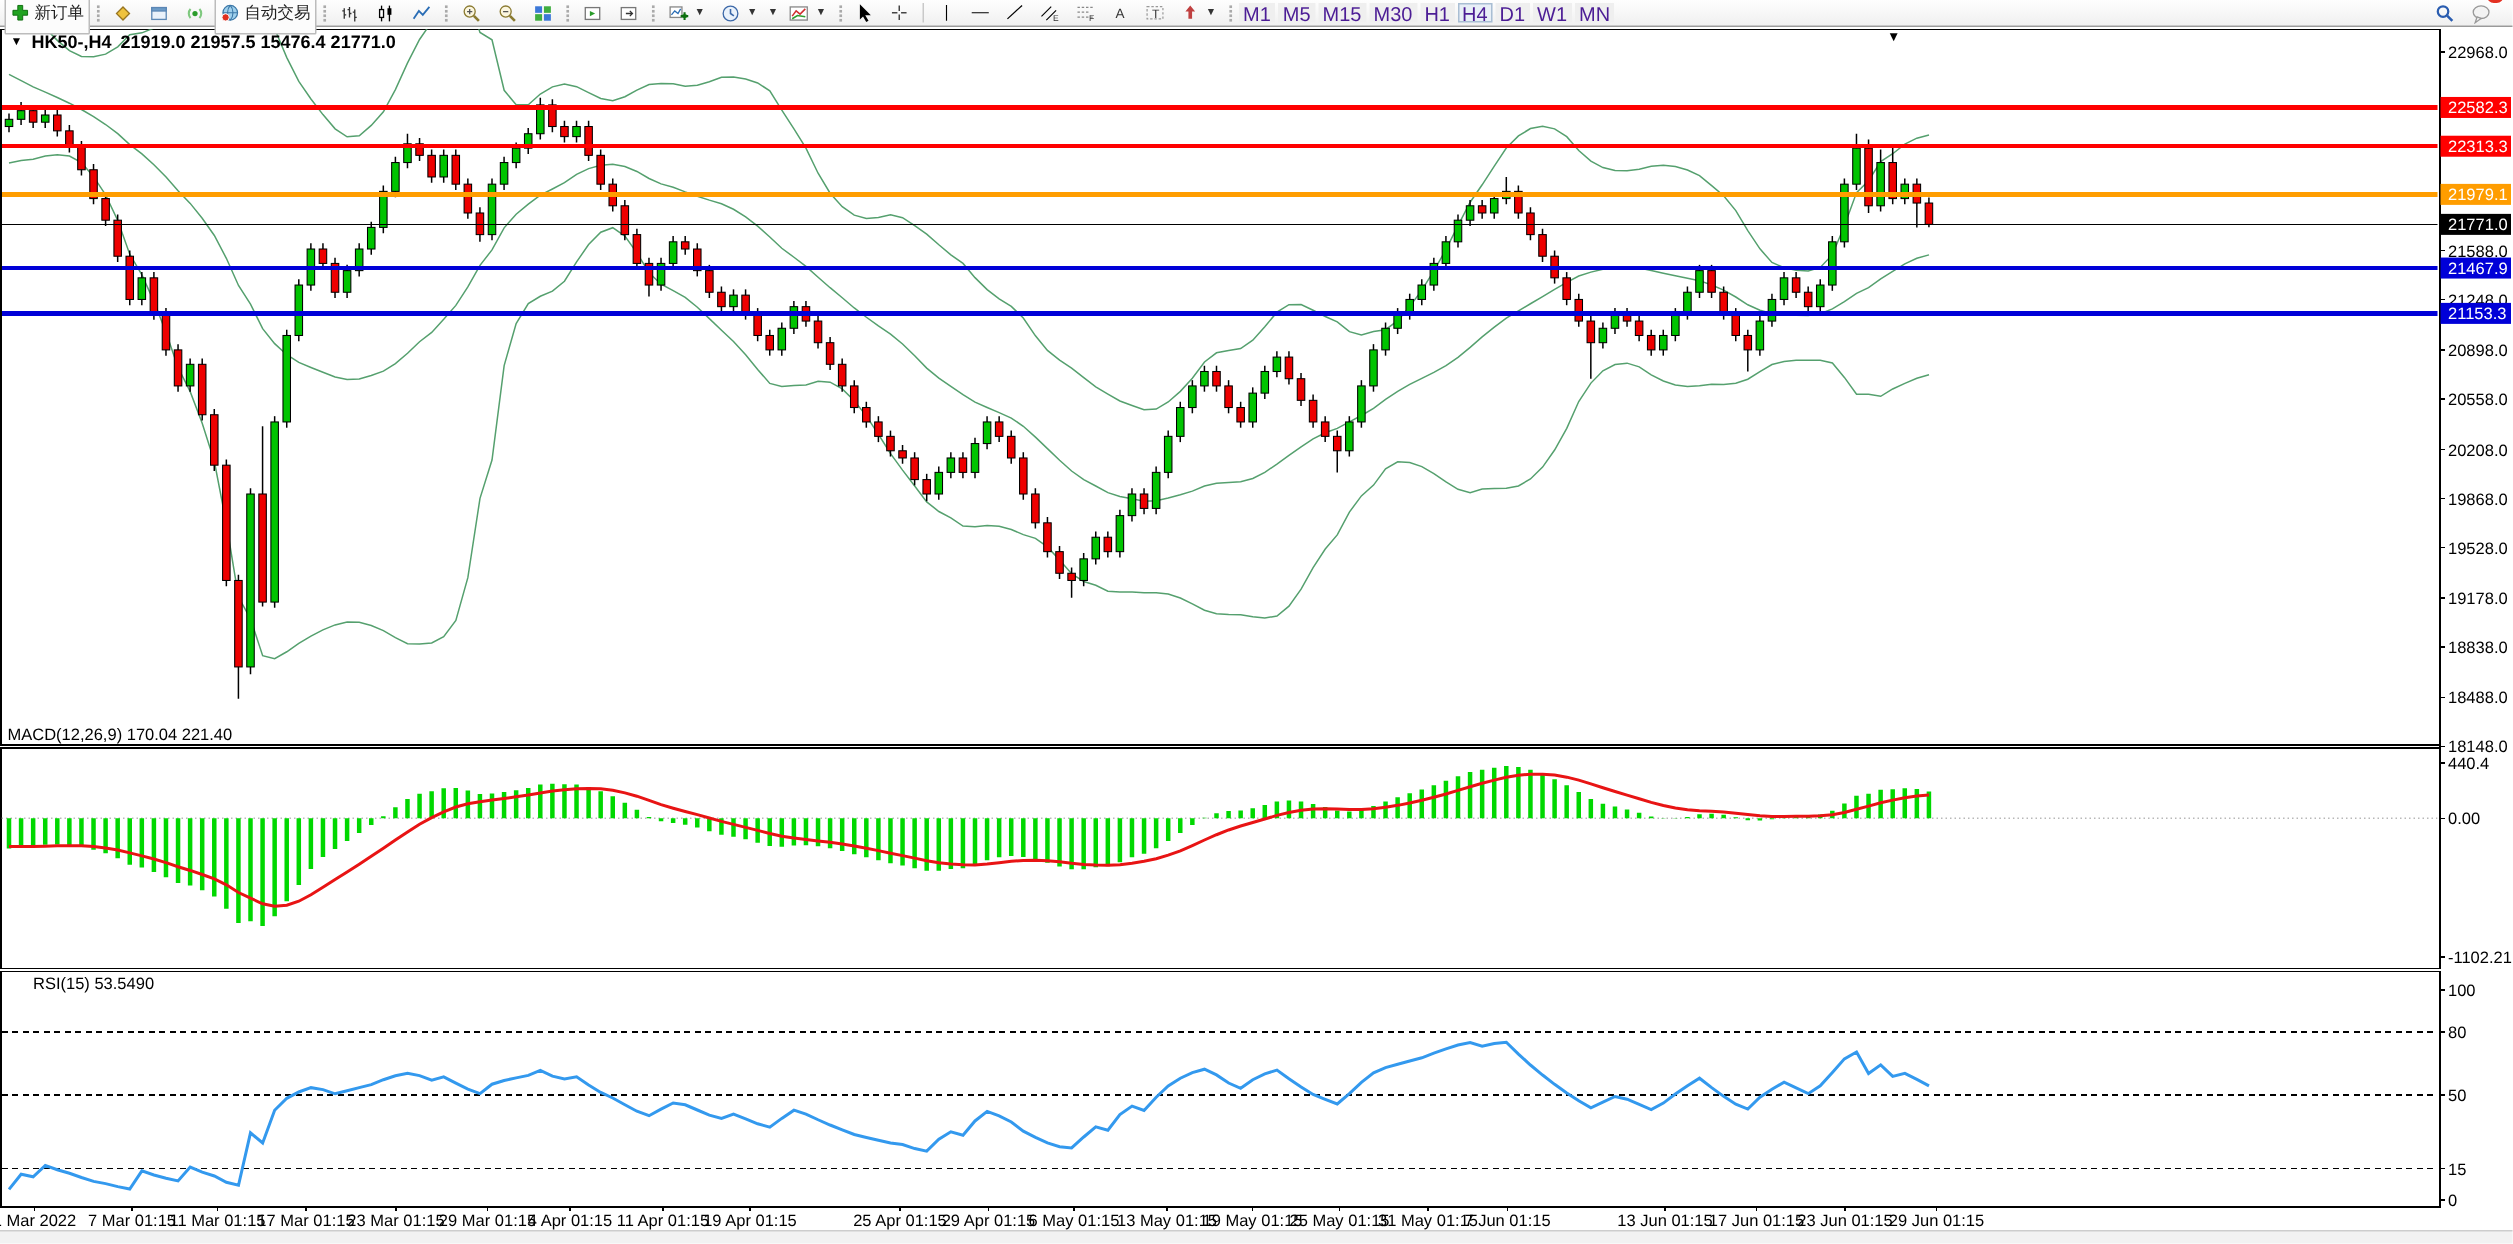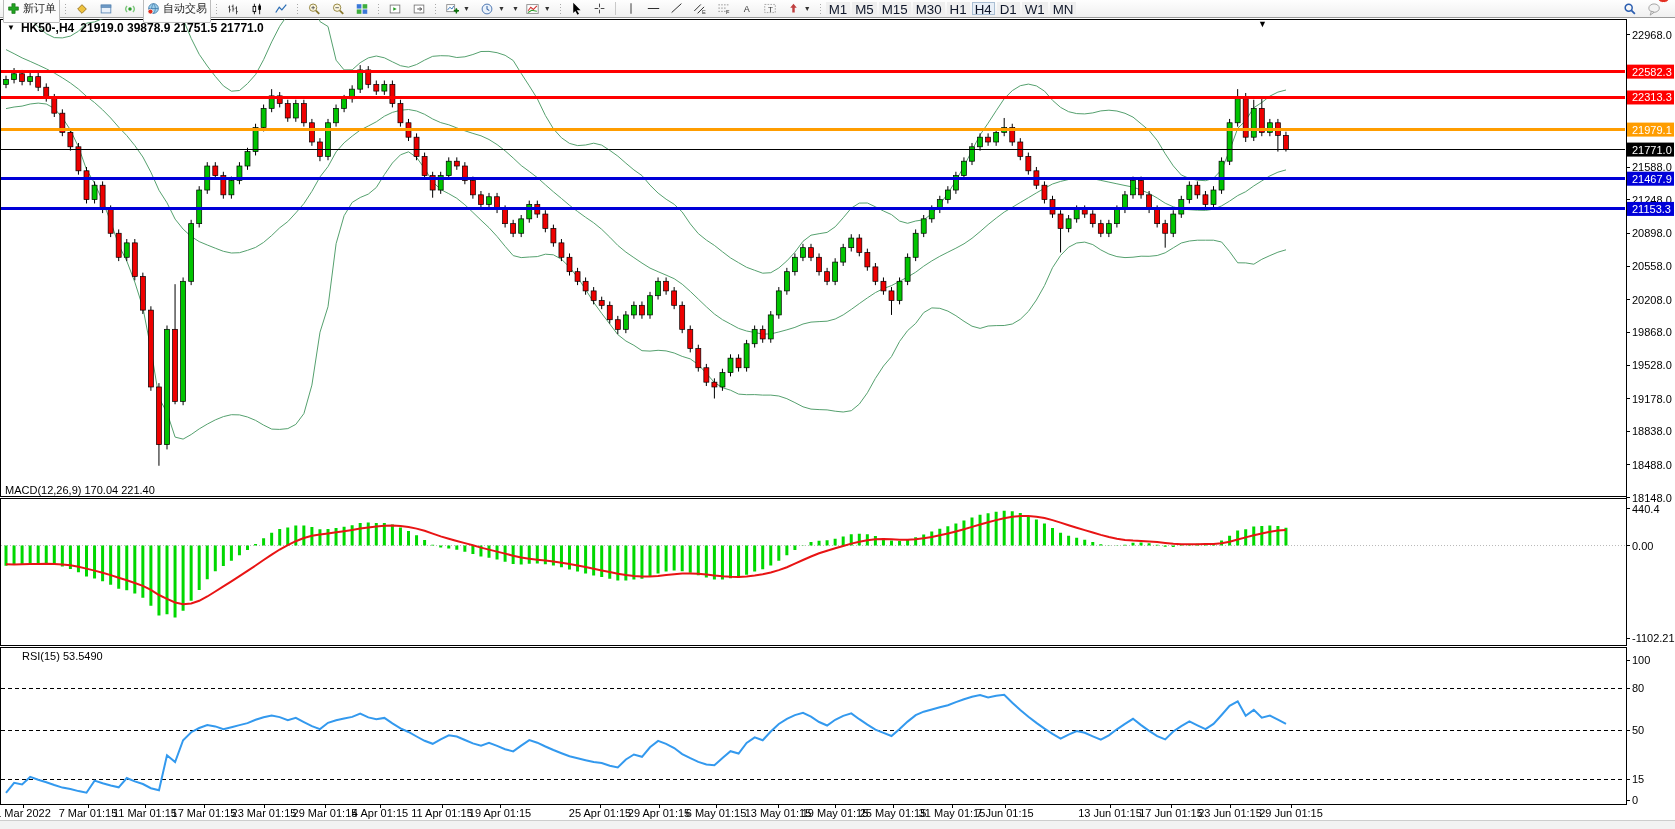--- a/index.html
+++ b/index.html
@@ -9,21 +9,21 @@
   .toolbar{position:absolute;top:0;left:0;right:0;height:17px;z-index:6;
            background:linear-gradient(#fefefe,#f0f0f0);border-bottom:1px solid #9a9a9a;
            display:flex;align-items:center;gap:2px;padding:0 3px;font-size:11px;color:#222;white-space:nowrap}
   .tb-btn{display:flex;align-items:center;gap:3px;height:29px;padding:5px 3px;border:1px solid transparent;
           background:transparent;font-size:11px;color:#222;font-family:inherit}
   .tb-btn.boxed{border:1px solid #bcbcbc;background:#fcfcfc;border-radius:1px}
   .tb-btn svg{display:block}
   .sep{width:1px;height:13px;background:#c9c9c9;margin:0 3px;flex:0 0 auto}
   .grip{width:3px;height:12px;margin:0 2px;flex:0 0 auto;
         background-image:radial-gradient(circle,#aaa 40%,transparent 45%);background-size:3px 3px}
-  .tf{min-width:22px;text-align:center;padding:0 2px;height:13px;line-height:13px;border:1px solid transparent;color:#0f172a}
+  .tf{min-width:22px;text-align:center;padding:0 2px;height:13px;line-height:13px;border:1px solid transparent;color:#4c1d95}
   .tf.active{border:1px solid #a9bed3;background:#e8eff7}
   .caret{font-size:7px;color:#333;margin-left:1px}
   .spacer{flex:1}
   .chat-wrap{position:relative;margin-right:6px}
   .chat-badge{position:absolute;top:-2px;right:-4px;background:#e33022;color:#fff;border-radius:7px;
               font-size:8px;line-height:9px;min-width:9px;text-align:center;padding:0 1px;border:1px solid #fff}
   
   #chart-svg{position:absolute;left:0;top:0;z-index:1}
   svg text{font-family:"Liberation Sans",sans-serif}
   .chart-title{position:absolute;left:7px;top:21px;z-index:4;font-size:12px;font-weight:700;color:#000;
@@ -851,19 +851,19 @@
     <text x="1171" y="817" font-size="11" fill="#000" text-anchor="middle">17 Jun 01:15</text>
     <line x1="1230" y1="804.5" x2="1230" y2="807.5" stroke="#000" shape-rendering="crispEdges"></line>
     <text x="1230" y="817" font-size="11" fill="#000" text-anchor="middle">23 Jun 01:15</text>
     <line x1="1291" y1="804.5" x2="1291" y2="807.5" stroke="#000" shape-rendering="crispEdges"></line>
     <text x="1291" y="817" font-size="11" fill="#000" text-anchor="middle">29 Jun 01:15</text>
   </svg>
 
 <div class="chart-title">
   <span class="tri">▼</span>
   <span>HK50-,H4</span>
-  <span>21919.0 39878.9 21751.5 21771.0</span>
+  <span>21919.0 21957.5 15476.4 21771.0</span>
 </div>
 <div class="ind-label" id="macd-label">MACD(12,26,9) 170.04 221.40</div>
 <div class="ind-label" id="rsi-label">RSI(15) 53.5490</div>
 <span class="shift-marker">▼</span>
 
 <div class="statusbar"></div>
 
 </body></html>

